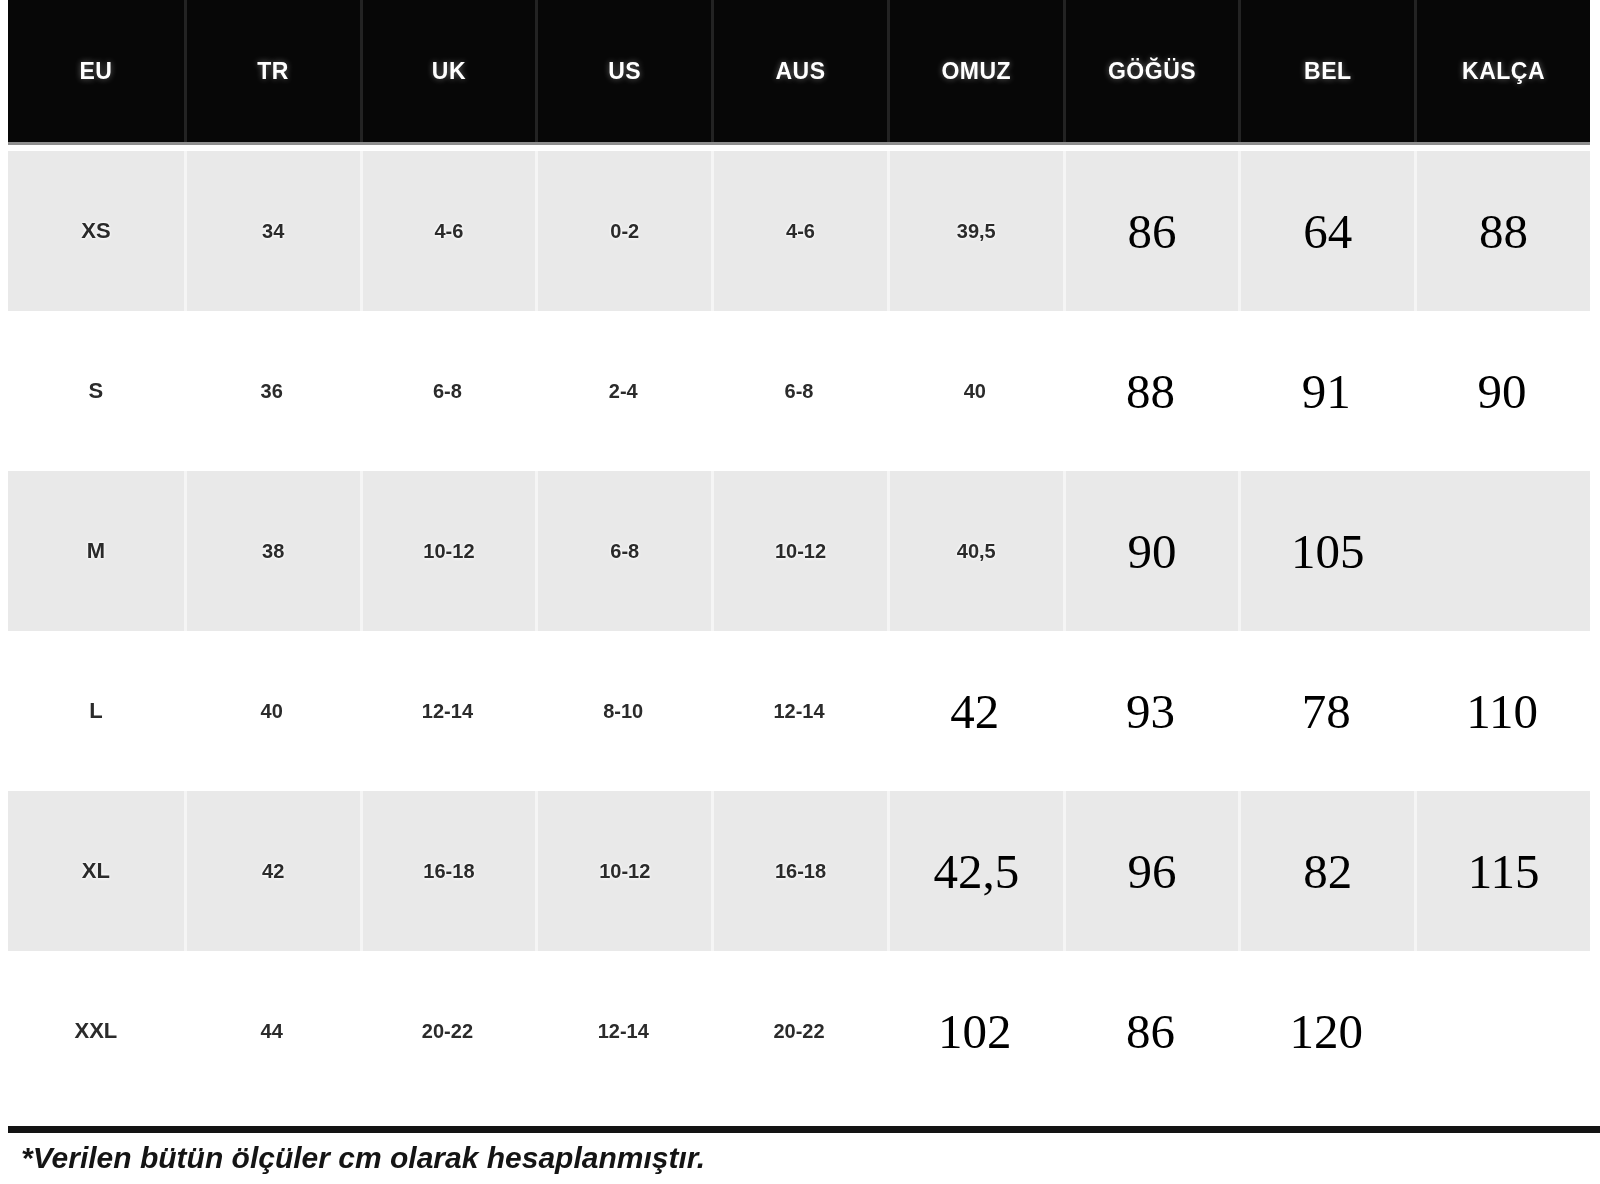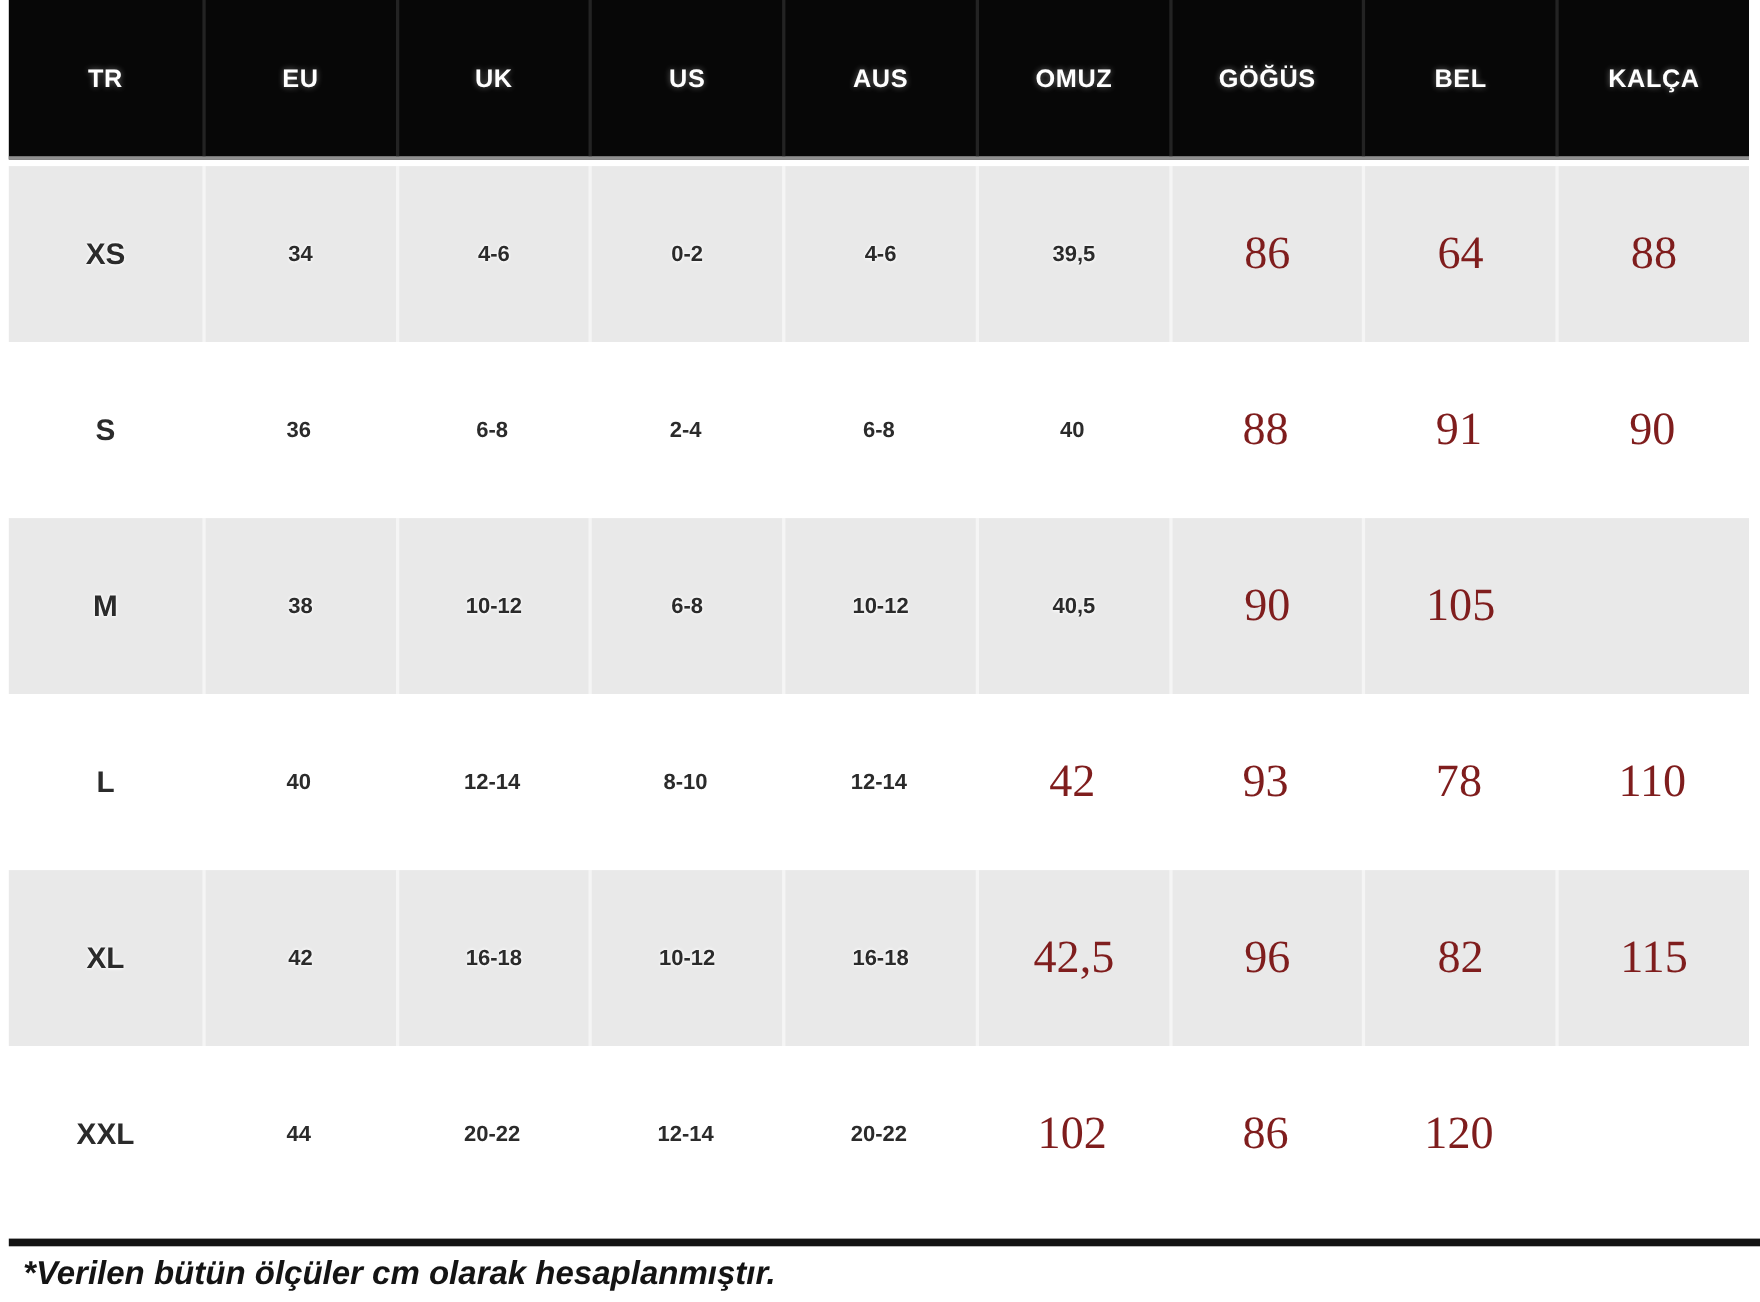--- a/index.html
+++ b/index.html
@@ -54,26 +54,26 @@
     font-size: 20px;
     color: #2b2b2b;
   }
   .row.alt .cell {
     border-left: 3px solid rgba(255,255,255,0.55);
   }
   .row.alt .cell:first-child { border-left: none; }
   .row.alt .cell.sans {
     text-shadow: 0 1px 3px rgba(255,255,255,0.95), 0 -1px 3px rgba(255,255,255,0.95);
   }
-  .cell.size-label { font-size: 27px; }
+  .cell.size-label { font-size: 22px; }
   .cell.serif {
     font-family: "Liberation Serif", "DejaVu Serif", serif;
     font-weight: 400;
-    font-size: 42px;
-    color: #7f1d1d;
+    font-size: 49px;
+    color: #000000;
     text-shadow: none;
   }
   .divider-rule {
     margin-top: 15px;
     height: 7px;
     background: #131313;
   }
   .footnote {
     margin-top: 8px;
     padding-left: 13px;
@@ -82,22 +82,22 @@
     font-size: 30px;
     color: #141414;
   }
 </style>
 </head>
 <body>
 
 <div class="page">
   <div class="size-table">
     <div class="header-row">
+        <div class="hcell">EU</div>
         <div class="hcell">TR</div>
-        <div class="hcell">EU</div>
         <div class="hcell">UK</div>
         <div class="hcell">US</div>
         <div class="hcell">AUS</div>
         <div class="hcell">OMUZ</div>
         <div class="hcell">GÖĞÜS</div>
         <div class="hcell">BEL</div>
         <div class="hcell">KALÇA</div>
       </div>
     <div id="table-body">
         <div class="row alt">

